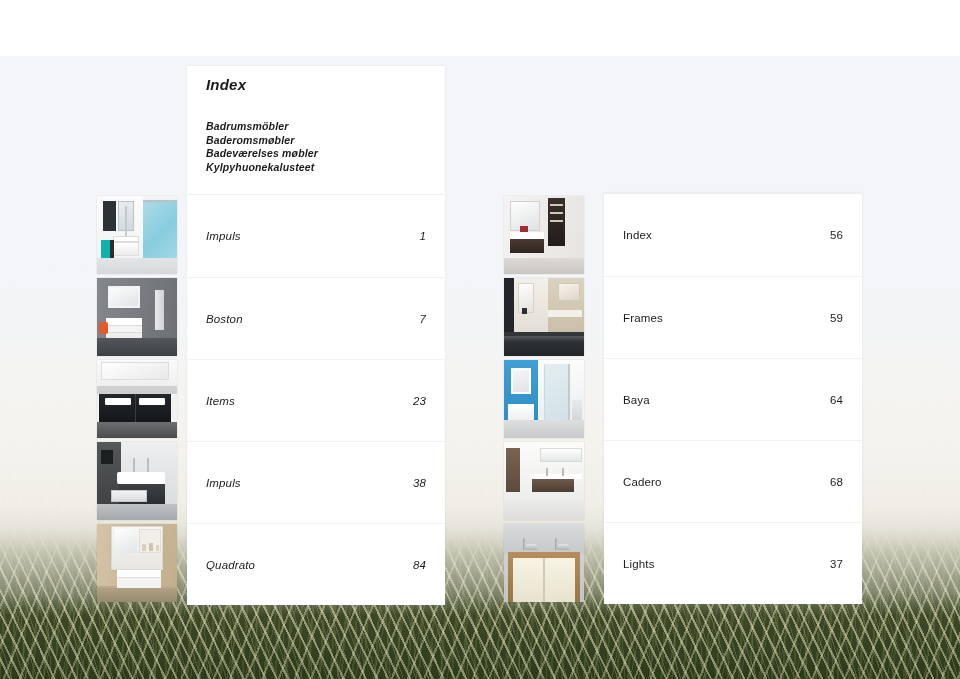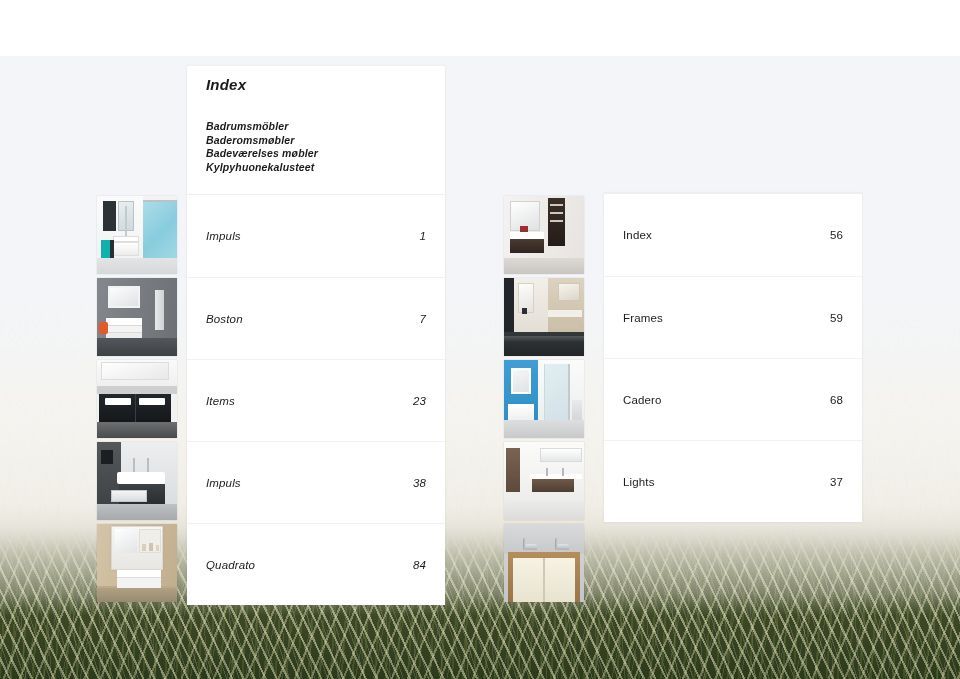--- a/index.html
+++ b/index.html
@@ -405,20 +405,24 @@
       <div class="rows">
         <div class="row">
           <span class="row-label">Index</span>
           <span class="row-page">56</span>
         </div>
         <div class="row">
           <span class="row-label">Frames</span>
           <span class="row-page">59</span>
         </div>
         <div class="row">
+          <span class="row-label">Baya</span>
+          <span class="row-page">64</span>
+        </div>
+        <div class="row">
           <span class="row-label">Cadero</span>
           <span class="row-page">68</span>
         </div>
         <div class="row">
           <span class="row-label">Lights</span>
           <span class="row-page">37</span>
         </div>
       </div>
     </div>
 

